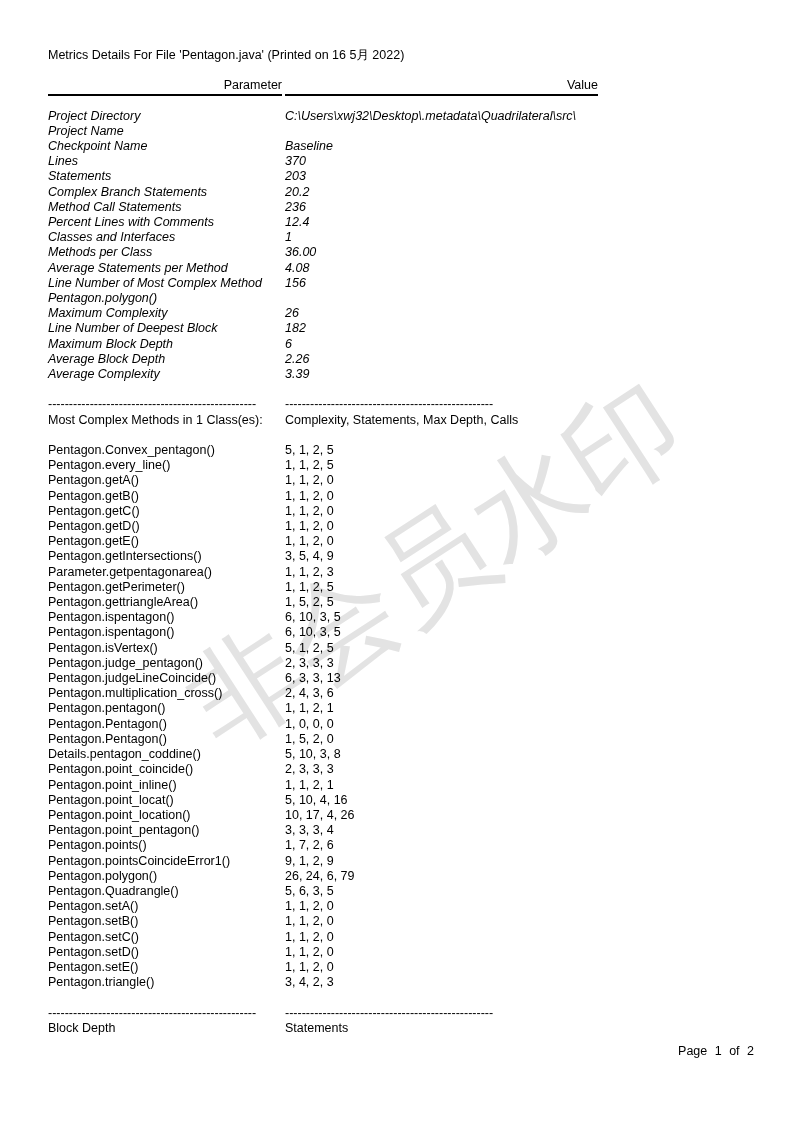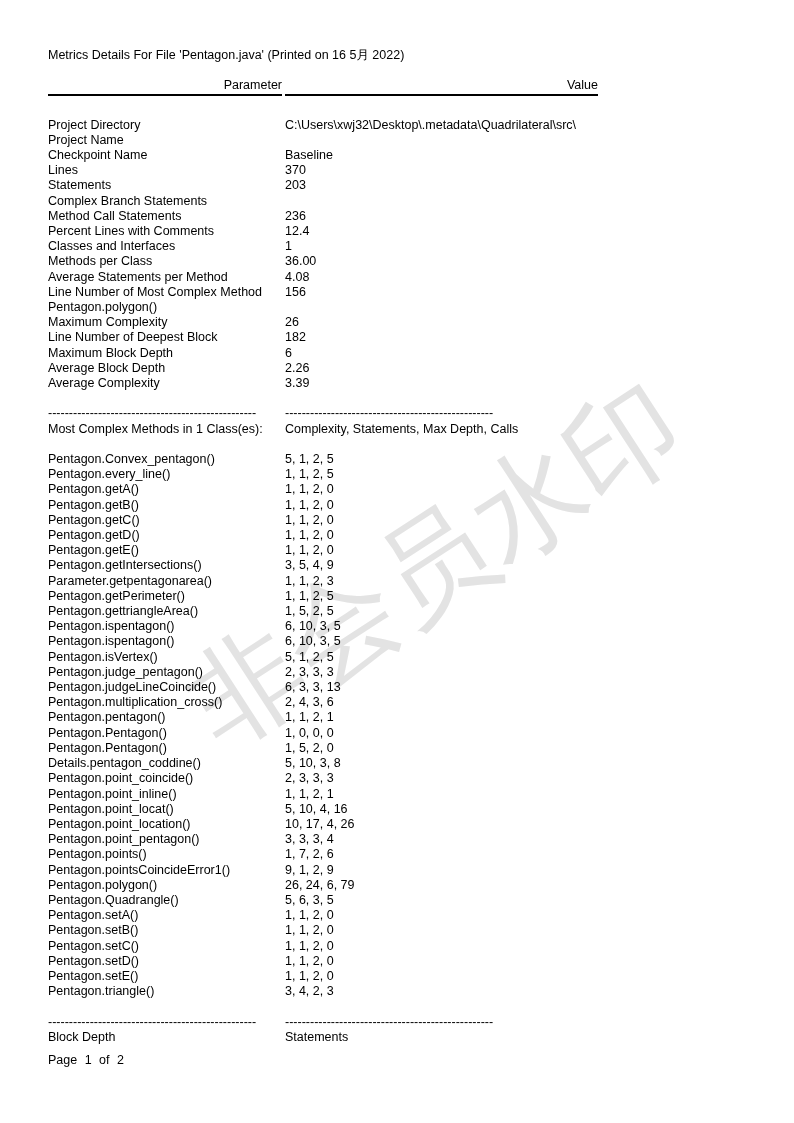--- a/index.html
+++ b/index.html
@@ -34,24 +34,24 @@
     z-index:1;
   }
   .line{white-space:nowrap;}
   .blank{height:15.2px;}
   .row{display:flex;white-space:nowrap;}
   .c1{width:237px;flex:0 0 237px;white-space:nowrap;overflow:visible;}
   .c2{flex:1;white-space:nowrap;}
   .hdr{margin-bottom:0;text-align:right;}
   .hc1{width:234px;flex:0 0 234px;border-bottom:2px solid #000;margin-right:3px;}
   .hc2{width:313px;flex:0 0 313px;border-bottom:2px solid #000;}
-  .params{margin-top:22px;}
+  .params{margin-top:13px;font-style:italic;}
   .footer{
     margin-top:8px;
-    text-align:left;
+    text-align:right;
     word-spacing:4px;
   }
 </style>
 </head>
 <body>
 
 <div class="page">
 
   <div class="watermark">非会员水印</div>
 
@@ -82,20 +82,21 @@
         <div class="row">
           <span class="c1">Lines</span>
           <span class="c2">370</span>
         </div>
         <div class="row">
           <span class="c1">Statements</span>
           <span class="c2">203</span>
         </div>
         <div class="row">
           <span class="c1">Complex Branch Statements</span>
+          <span class="c2">20.2</span>
         </div>
         <div class="row">
           <span class="c1">Method Call Statements</span>
           <span class="c2">236</span>
         </div>
         <div class="row">
           <span class="c1">Percent Lines with Comments</span>
           <span class="c2">12.4</span>
         </div>
         <div class="row">

